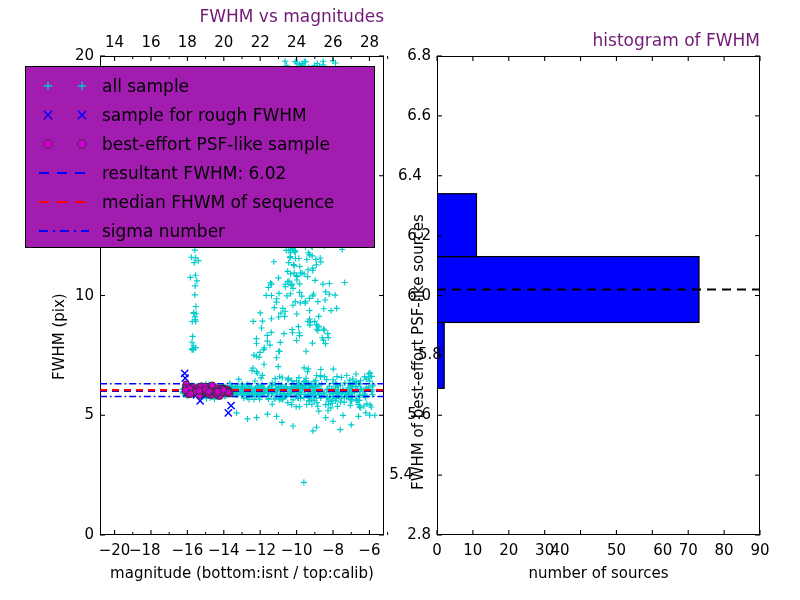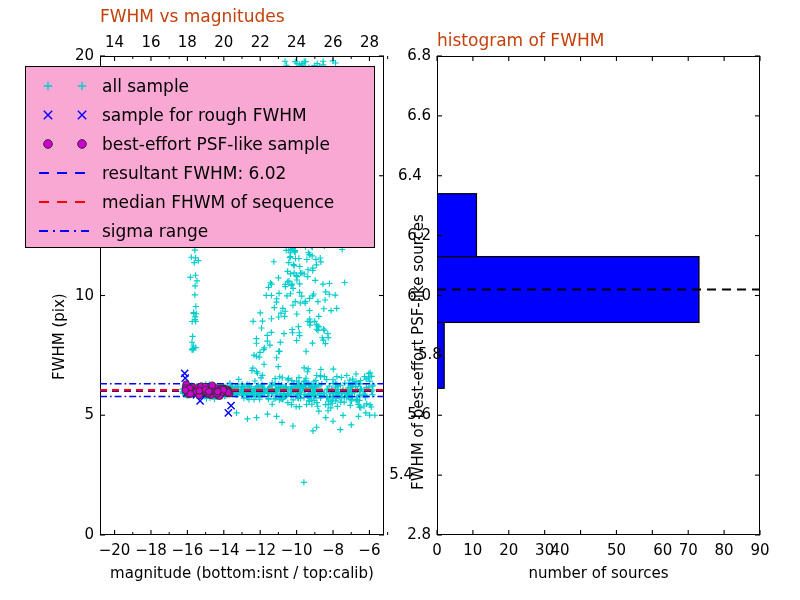--- a/index.html
+++ b/index.html
@@ -3,26 +3,26 @@
 <meta charset="utf-8">
 <style>
   html,body{margin:0;padding:0;background:#ffffff;}
   #fig{
     position:relative;width:800px;height:600px;background:#ffffff;
     font-family:"DejaVu Sans", sans-serif;
     overflow:hidden;
   }
   .axes{position:absolute;box-sizing:border-box;border:1.3px solid #000;background:transparent;}
   .plotsvg{position:absolute;left:0;top:0;overflow:visible;}
-  .ttl{position:absolute;text-align:left;font-size:17px;color:#c2410c;white-space:nowrap;}
+  .ttl{position:absolute;text-align:right;font-size:17px;color:#701a75;white-space:nowrap;}
   .tk{position:absolute;font-size:15px;color:#000;white-space:nowrap;}
   .axlabel{position:absolute;font-size:15px;color:#000;white-space:nowrap;text-align:center;}
   .vlabel{position:absolute;font-size:15px;color:#000;white-space:nowrap;
           transform-origin:0 0;transform:rotate(-90deg);}
-  .legendbox{position:absolute;box-sizing:border-box;border:1.2px solid #000;background:#f9a8d4;}
+  .legendbox{position:absolute;box-sizing:border-box;border:1.2px solid #000;background:#a21caf;}
   .legrow{position:absolute;display:flex;align-items:center;height:30px;}
   .legtxt{font-size:17px;color:#000;white-space:nowrap;}
 </style>
 </head>
 <body>
 
 <div id="fig">
 
   <div class="ttl" style="left:100px;top:6px;width:284px;">FWHM vs magnitudes</div>
 
@@ -1357,27 +1357,27 @@
         <div class="legrow" style="left:76px;top:62px;">
       <span class="legtxt">best-effort PSF-like sample</span>
         </div>
         <div class="legrow" style="left:76px;top:91px;justify-content:center;">
       <span class="legtxt">resultant FWHM: 6.02</span>
         </div>
         <div class="legrow" style="left:76px;top:120px;">
       <span class="legtxt">median FHWM of sequence</span>
         </div>
         <div class="legrow" style="left:76px;top:149px;">
-      <span class="legtxt">sigma range</span>
+      <span class="legtxt">sigma number</span>
         </div>
       </div>
   </div>
 
 <div class="tk" style="left:92.56410256410257px;top:541px;width:44px;text-align:center;">−20</div>
-    <div class="tk" style="left:128.97435897435898px;top:541px;width:44px;text-align:center;">−18</div>
+    <div class="tk" style="left:128.97435897435898px;top:541px;width:44px;text-align:left;">−18</div>
     <div class="tk" style="left:165.3846153846154px;top:541px;width:44px;text-align:center;">−16</div>
     <div class="tk" style="left:201.7948717948718px;top:541px;width:44px;text-align:center;">−14</div>
     <div class="tk" style="left:238.20512820512818px;top:541px;width:44px;text-align:center;">−12</div>
     <div class="tk" style="left:274.61538461538464px;top:541px;width:44px;text-align:center;">−10</div>
     <div class="tk" style="left:311.025641025641px;top:541px;width:44px;text-align:center;">−8</div>
     <div class="tk" style="left:347.4358974358974px;top:541px;width:44px;text-align:center;">−6</div>
     <div class="tk" style="left:92.56410256410257px;top:33px;width:44px;text-align:center;">14</div>
     <div class="tk" style="left:128.97435897435898px;top:33px;width:44px;text-align:center;">16</div>
     <div class="tk" style="left:165.3846153846154px;top:33px;width:44px;text-align:center;">18</div>
     <div class="tk" style="left:201.7948717948718px;top:33px;width:44px;text-align:center;">20</div>

